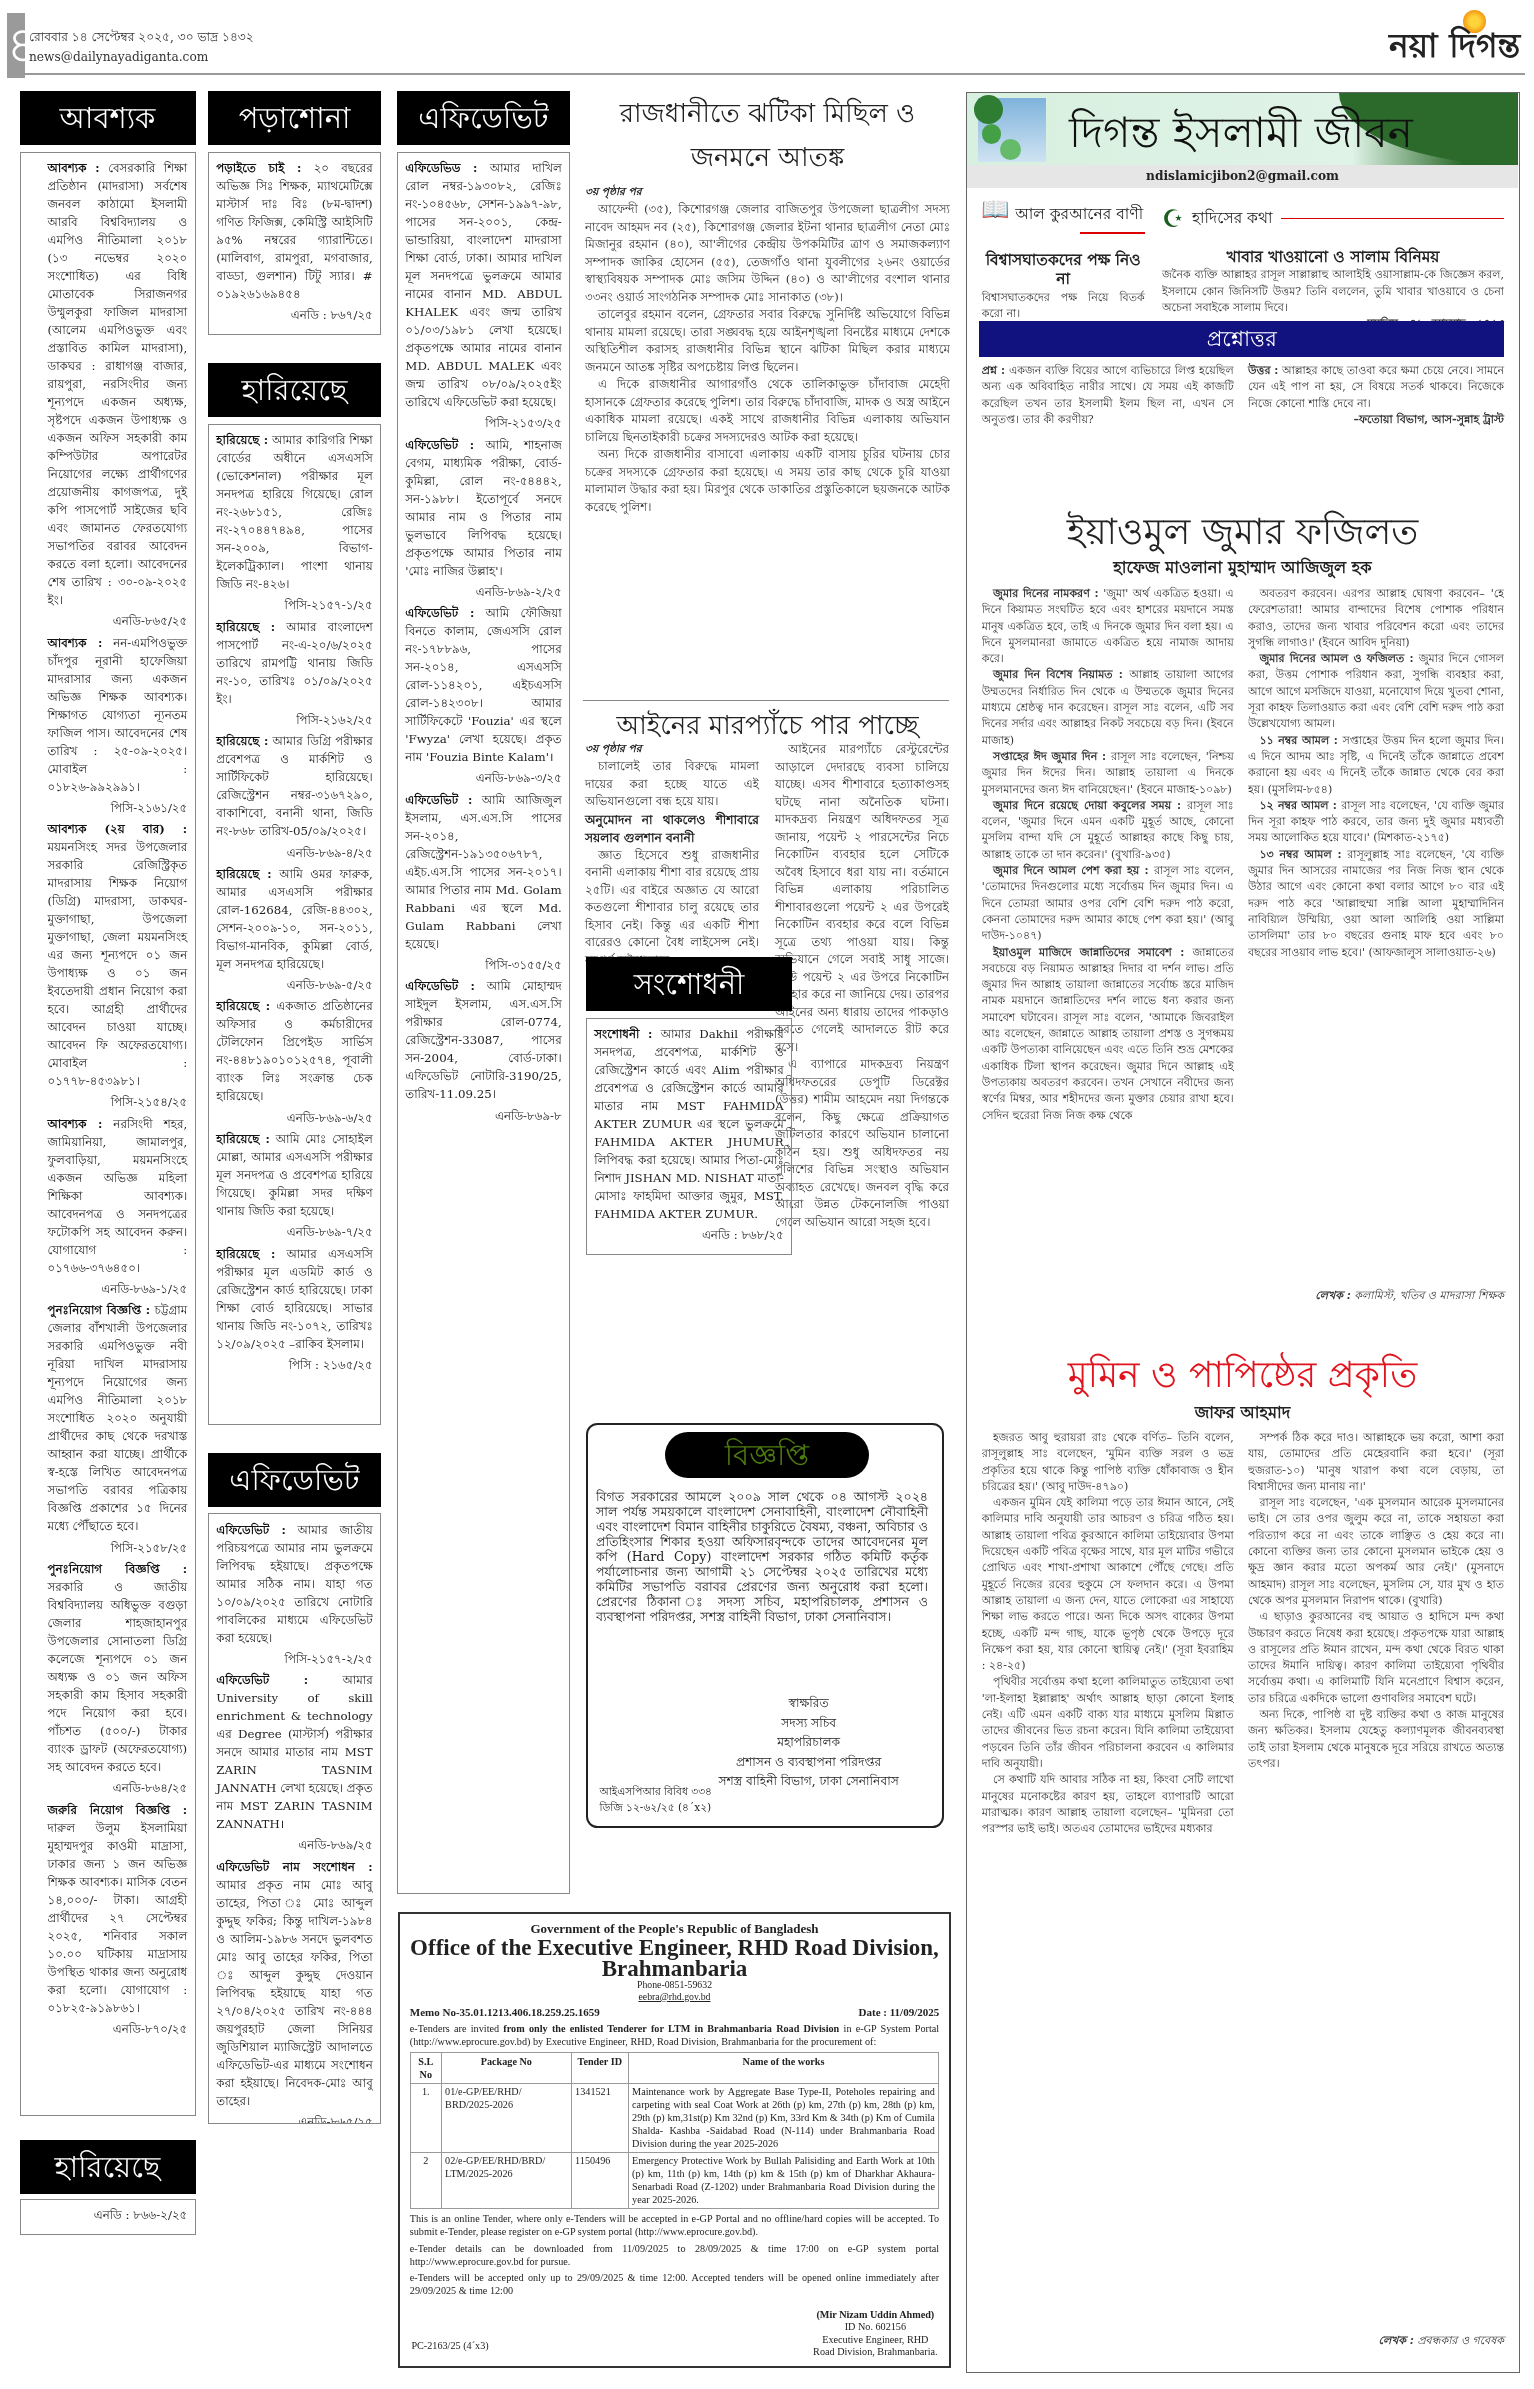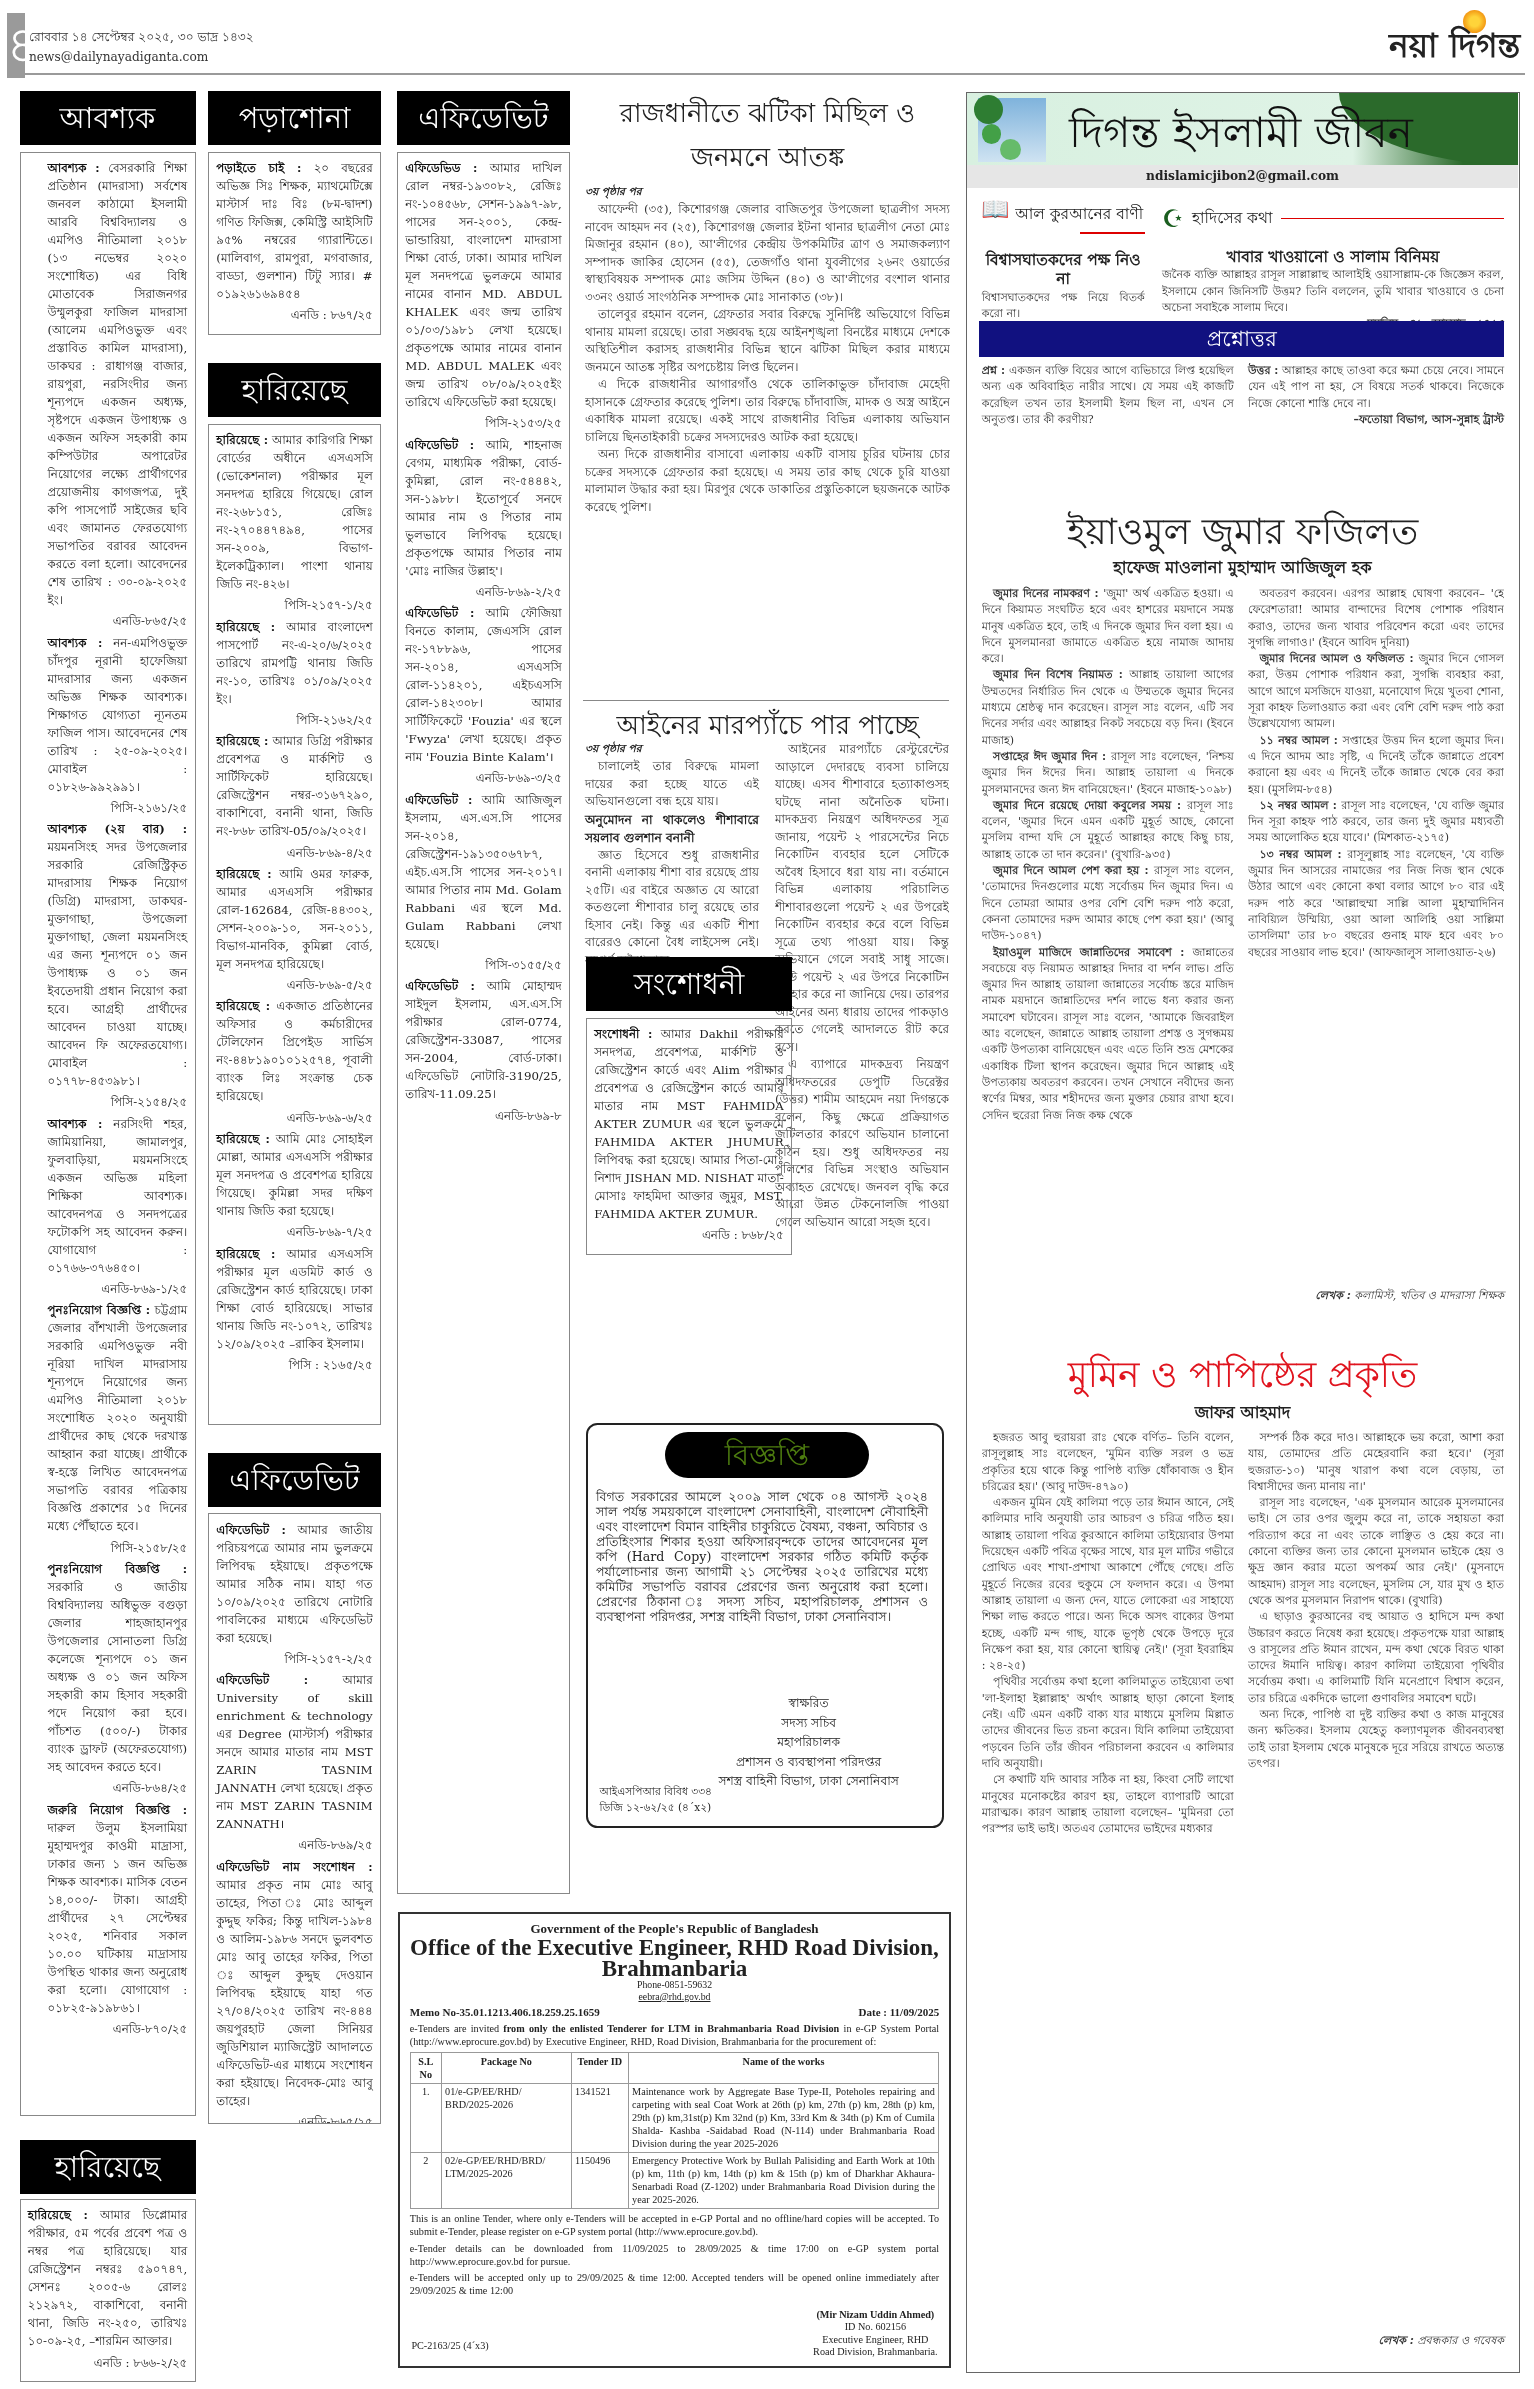--- a/index.html
+++ b/index.html
@@ -89,21 +89,20 @@
       <div class="ref entry">এনডি-৮৬৯-১/২৫</div>
       <div class="entry"><b>পুনঃনিয়োগ বিজ্ঞপ্তি :</b><span> চট্টগ্রাম জেলার বাঁশখালী উপজেলার সরকারি এমপিওভুক্ত নবী নূরিয়া দাখিল মাদরাসায় শূন্যপদে নিয়োগের জন্য এমপিও নীতিমালা ২০১৮ সংশোধিত ২০২০ অনুযায়ী প্রার্থীদের কাছ থেকে দরখাস্ত আহ্বান করা যাচ্ছে। প্রার্থীকে স্ব-হস্তে লিখিত আবেদনপত্র সভাপতি বরাবর পত্রিকায় বিজ্ঞপ্তি প্রকাশের ১৫ দিনের মধ্যে পৌঁছাতে হবে।</span></div>
       <div class="ref entry">পিসি-২১৫৮/২৫</div>
       <div class="entry"><b>পুনঃনিয়োগ বিজ্ঞপ্তি :</b><span> সরকারি ও জাতীয় বিশ্ববিদ্যালয় অধিভুক্ত বগুড়া জেলার শাহজাহানপুর উপজেলার সোনাতলা ডিগ্রি কলেজে শূন্যপদে ০১ জন অধ্যক্ষ ও ০১ জন অফিস সহকারী কাম হিসাব সহকারী পদে নিয়োগ করা হবে। পাঁচশত (৫০০/-) টাকার ব্যাংক ড্রাফট (অফেরতযোগ্য) সহ আবেদন করতে হবে।</span></div>
       <div class="ref entry">এনডি-৮৬৪/২৫</div>
       <div class="entry"><b>জরুরি নিয়োগ বিজ্ঞপ্তি :</b><span> দারুল উলুম ইসলামিয়া মুহাম্মদপুর কাওমী মাদ্রাসা, ঢাকার জন্য ১ জন অভিজ্ঞ শিক্ষক আবশ্যক। মাসিক বেতন ১৪,০০০/- টাকা। আগ্রহী প্রার্থীদের ২৭ সেপ্টেম্বর ২০২৫, শনিবার সকাল ১০.০০ ঘটিকায় মাদ্রাসায় উপস্থিত থাকার জন্য অনুরোধ করা হলো। যোগাযোগ : ০১৮২৫-৯১৯৮৬১।</span></div>
       <div class="ref entry">এনডি-৮৭০/২৫</div>
     </div>
   <div class="sec-head" style="margin-top:24.4px;">হারিয়েছে</div>
   <div class="box" style="margin-top:4.9px;" id="hariyeche-bottom-list">
-      <div class="entry"><b>হারিয়েছে :</b><span> আমার ডিপ্লোমার পরীক্ষার, ৫ম পর্বের প্রবেশ পত্র ও নম্বর পত্র হারিয়েছে। যার রেজিস্ট্রেশন নম্বরঃ ৫৯০৭৪৭, সেশনঃ ২০০৫-৬ রোলঃ ২১২৯৭২, বাকাশিবো, বনানী থানা, জিডি নং-২৫০, তারিখঃ ১০-০৯-২৫, –শারমিন আক্তার।</span></div>
       <div class="ref entry">এনডি : ৮৬৬-২/২৫</div>
     </div>
 </div>
 
 <div class="col" id="c2">
   <div class="sec-head">পড়াশোনা</div>
   <div class="box" style="margin-top:6.5px;" id="porashona-list">
       <div class="entry"><b>পড়াইতে চাই :</b><span> ২০ বছরের অভিজ্ঞ সিঃ শিক্ষক, ম্যাথমেটিক্সে মাস্টার্স দাঃ বিঃ (৮ম-দ্বাদশ) গণিত ফিজিক্স, কেমিস্ট্রি আইসিটি ৯৫% নম্বরের গ্যারান্টিতে। (মালিবাগ, রামপুরা, মগবাজার, বাড্ডা, গুলশান) টিটু স্যার। # ০১৯২৬১৬৯৪৫৪</span></div>
       <div class="ref entry">এনডি : ৮৬৭/২৫</div>
     </div>

